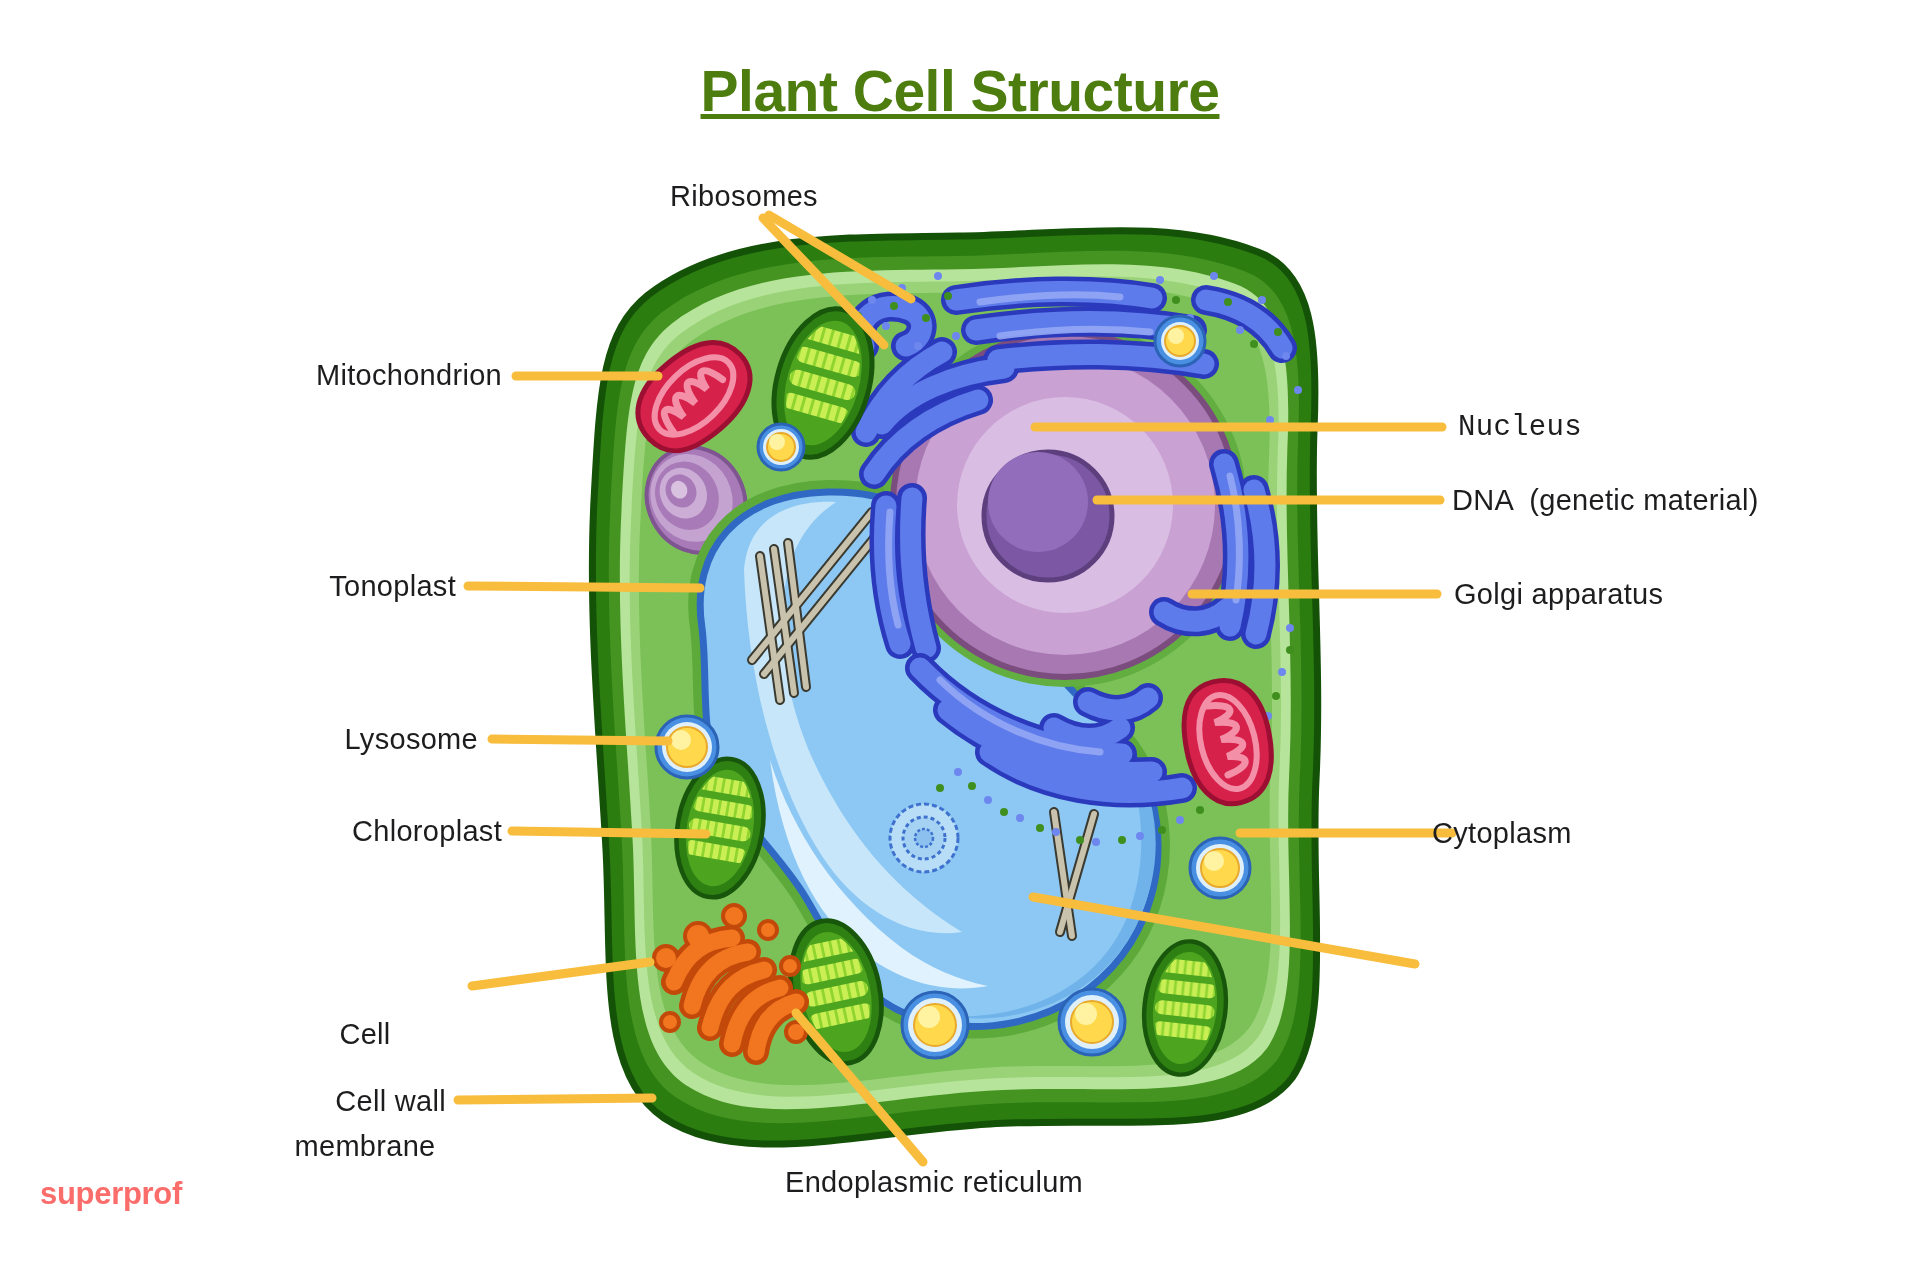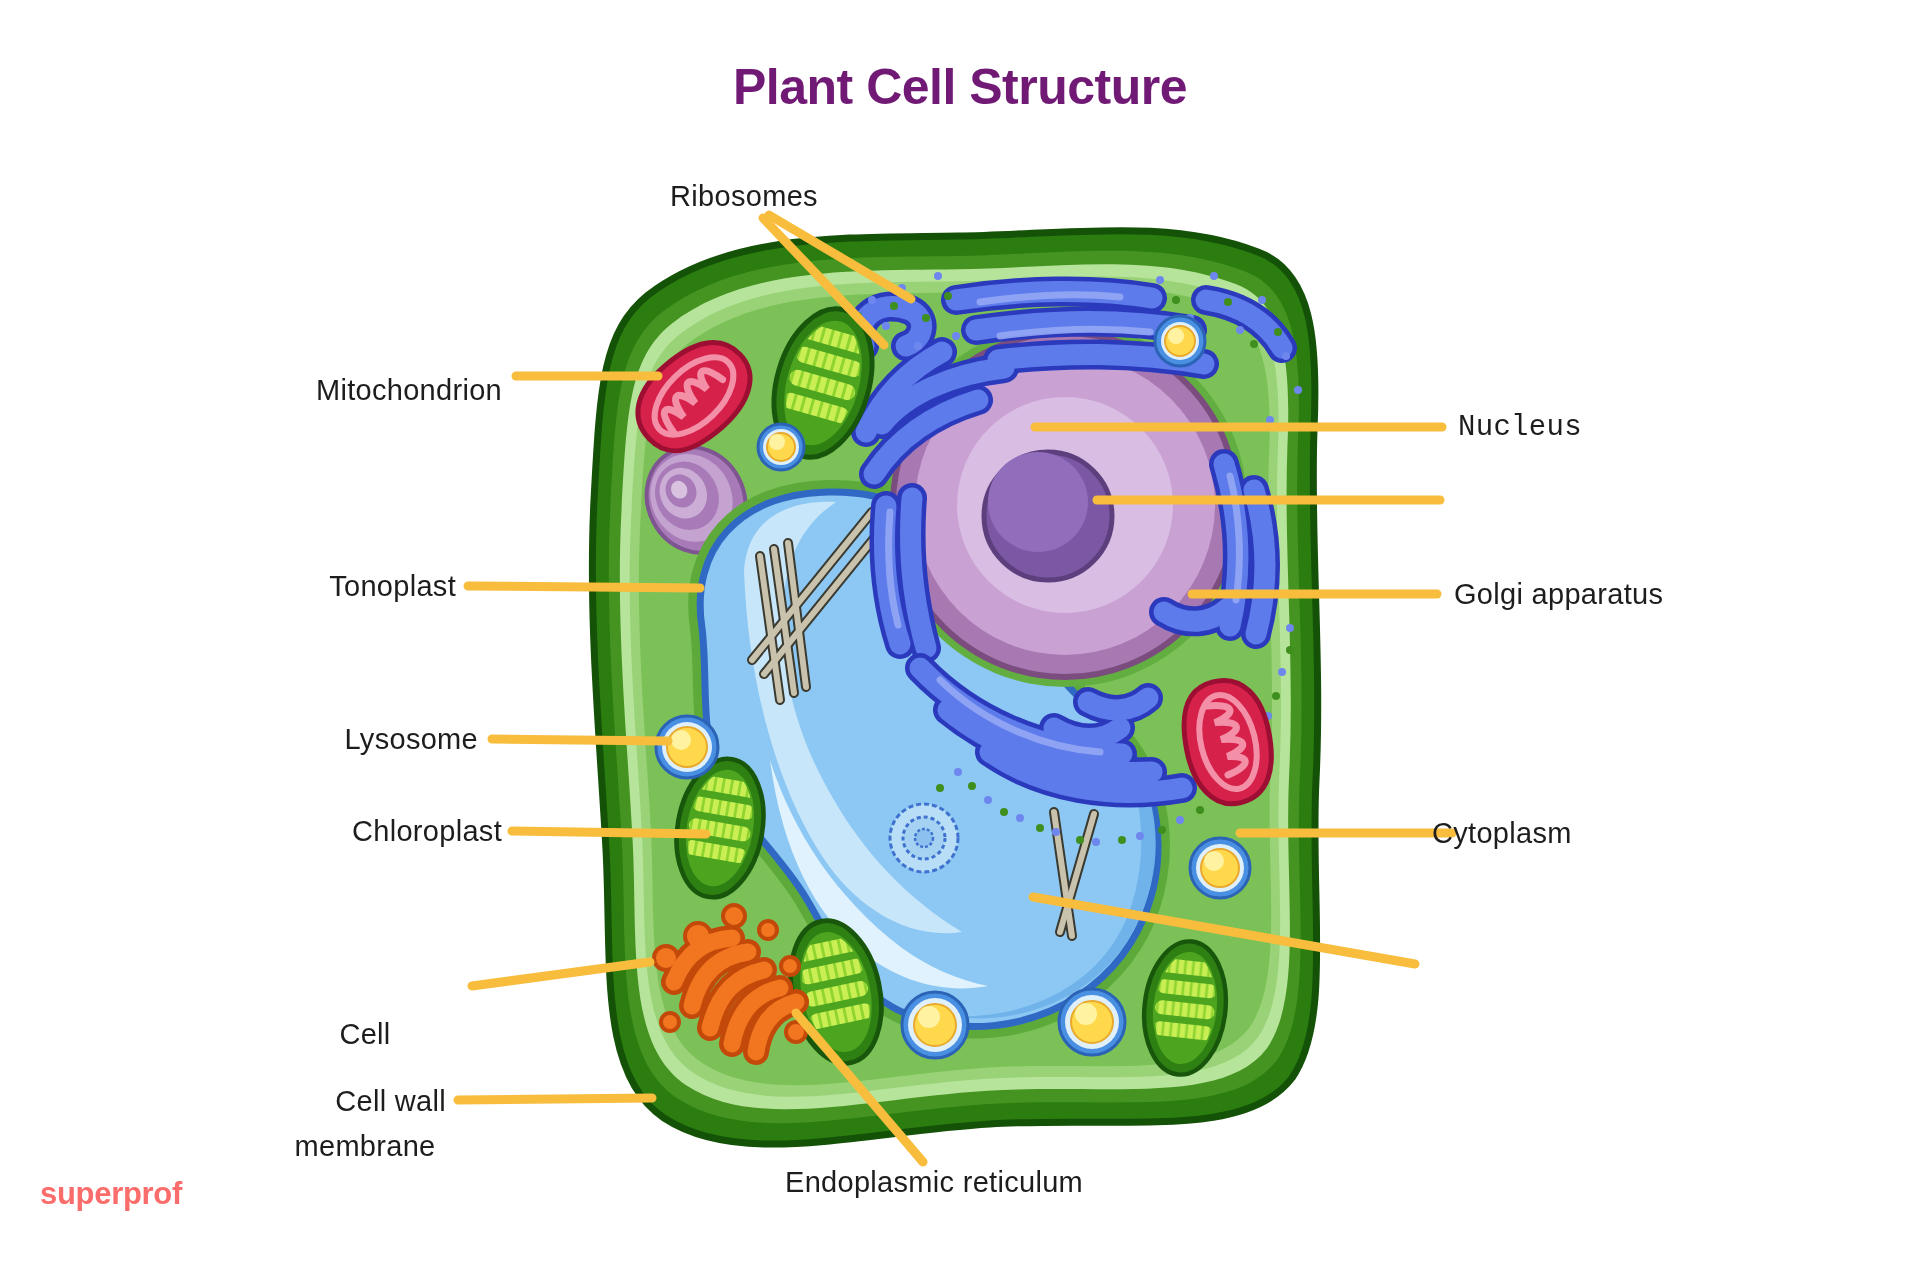--- a/index.html
+++ b/index.html
@@ -3,21 +3,21 @@
 <meta charset="utf-8">
 <style>
   html,body{margin:0;padding:0;background:#ffffff;}
   #canvas{position:relative;width:1920px;height:1280px;background:#ffffff;overflow:hidden;
           font-family:"Liberation Sans",sans-serif;}
   #cell-svg{position:absolute;left:0;top:0;width:1920px;height:1280px;}
   .label{position:absolute;color:#1D1D1F;font-size:29px;letter-spacing:.3px;white-space:pre;line-height:1.28;}
   .label.center{text-align:center;transform:translateX(-50%);}
   .label.rightalign{text-align:right;}
   #title{position:absolute;left:960px;top:58px;transform:translateX(-50%);
-         font-size:50px;font-weight:800;color:#701a75;letter-spacing:-.5px;white-space:pre;}
+         font-size:57px;font-weight:800;color:#4d7c0f;letter-spacing:-.5px;white-space:pre;text-decoration:underline;}
   #brand{position:absolute;left:40px;top:1176px;font-size:31px;font-weight:bold;
          color:#FB6D6B;letter-spacing:-.3px;}
   
   .leader{stroke:#F8BD3C;stroke-width:9;stroke-linecap:round;fill:none;}
   .tube-o{fill:none;stroke:#2B3ABC;stroke-width:30;stroke-linecap:round;}
   .tube-i{fill:none;stroke:#5D7BEA;stroke-width:21;stroke-linecap:round;}
   .tube-h{fill:none;stroke:#94A7F4;stroke-width:7;stroke-linecap:round;opacity:.9;}
   .saus-o{fill:none;stroke:#C2490A;stroke-width:26;stroke-linecap:round;}
   .saus-i{fill:none;stroke:#F2761F;stroke-width:17;stroke-linecap:round;}
   .rod-o{stroke:#3A3A30;stroke-width:10;stroke-linecap:round;}
@@ -348,28 +348,29 @@
       <line class="leader" x1="1097" y1="500" x2="1440" y2="500"></line>
       <line class="leader" x1="1192" y1="594" x2="1437" y2="594"></line>
       <line class="leader" x1="1240" y1="833" x2="1452" y2="833"></line>
       <line class="leader" x1="1033" y1="897" x2="1415" y2="964"></line>
     </g>
   </svg>
 
   <div id="title">Plant Cell Structure</div>
 
   <div class="label center" style="left:744px;top:178px;">Ribosomes</div>
-  <div class="label rightalign" style="right:1418px;top:372px;text-align:right;">Mitochondrion</div>
+  <div class="label rightalign" style="right:1418px;top:357px;text-align:right;">Mitochondrion</div>
   <div class="label rightalign" style="right:1464px;top:568px;">Tonoplast</div>
   <div class="label rightalign" style="right:1442px;top:721px;">Lysosome</div>
   <div class="label rightalign" style="right:1418px;top:813px;">Chloroplast</div>
   <div class="label center" style="left:365px;top:942px;">
     <div>Cell</div>
     <div>membrane</div>
   </div>
   <div class="label rightalign" style="right:1474px;top:1083px;text-align:right;">Cell wall</div>
   <div class="label center" style="left:934px;top:1164px;">Endoplasmic reticulum</div>
   <div class="label" style="left:1458px;top:409px;font-family:Liberation Mono, monospace;">Nucleus</div>
+  <div class="label" style="left:1452px;top:482px;">DNA  (genetic material)</div>
   <div class="label" style="left:1430px;top:576px;margin-left:24px;">Golgi apparatus</div>
   <div class="label" style="left:1432px;top:815px;">Cytoplasm</div>
 
   <div id="brand">superprof</div>
 </div>
 
 </body></html>

